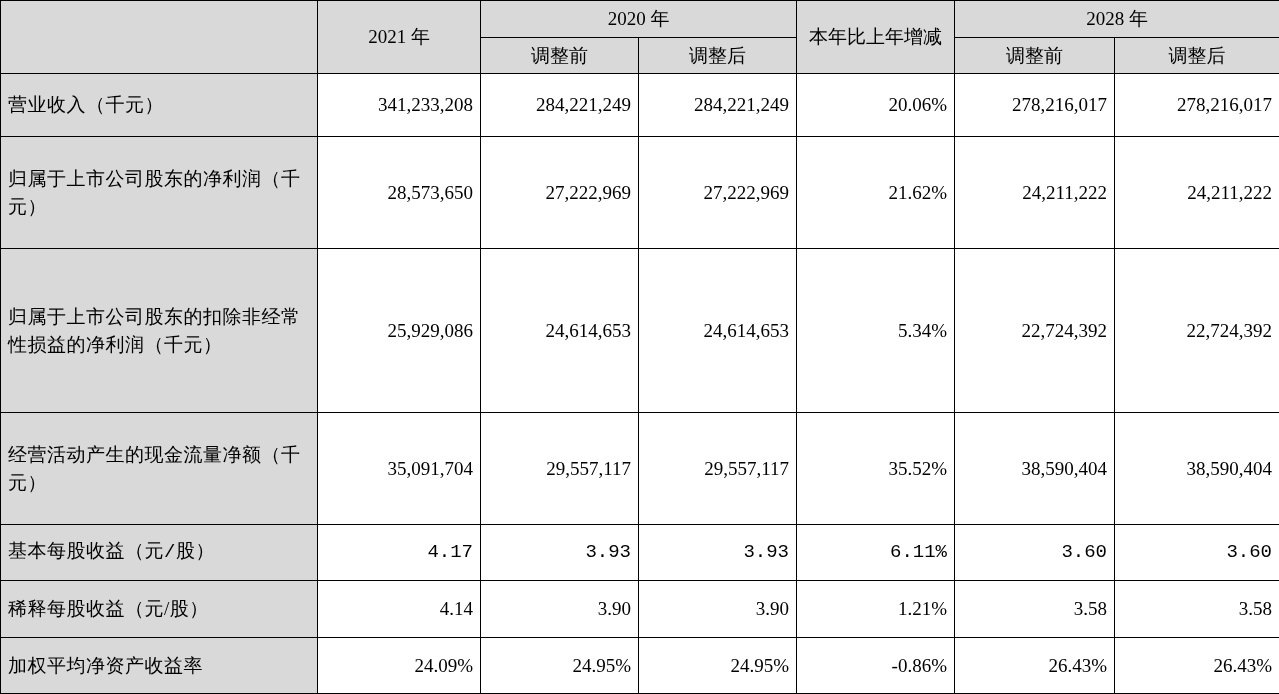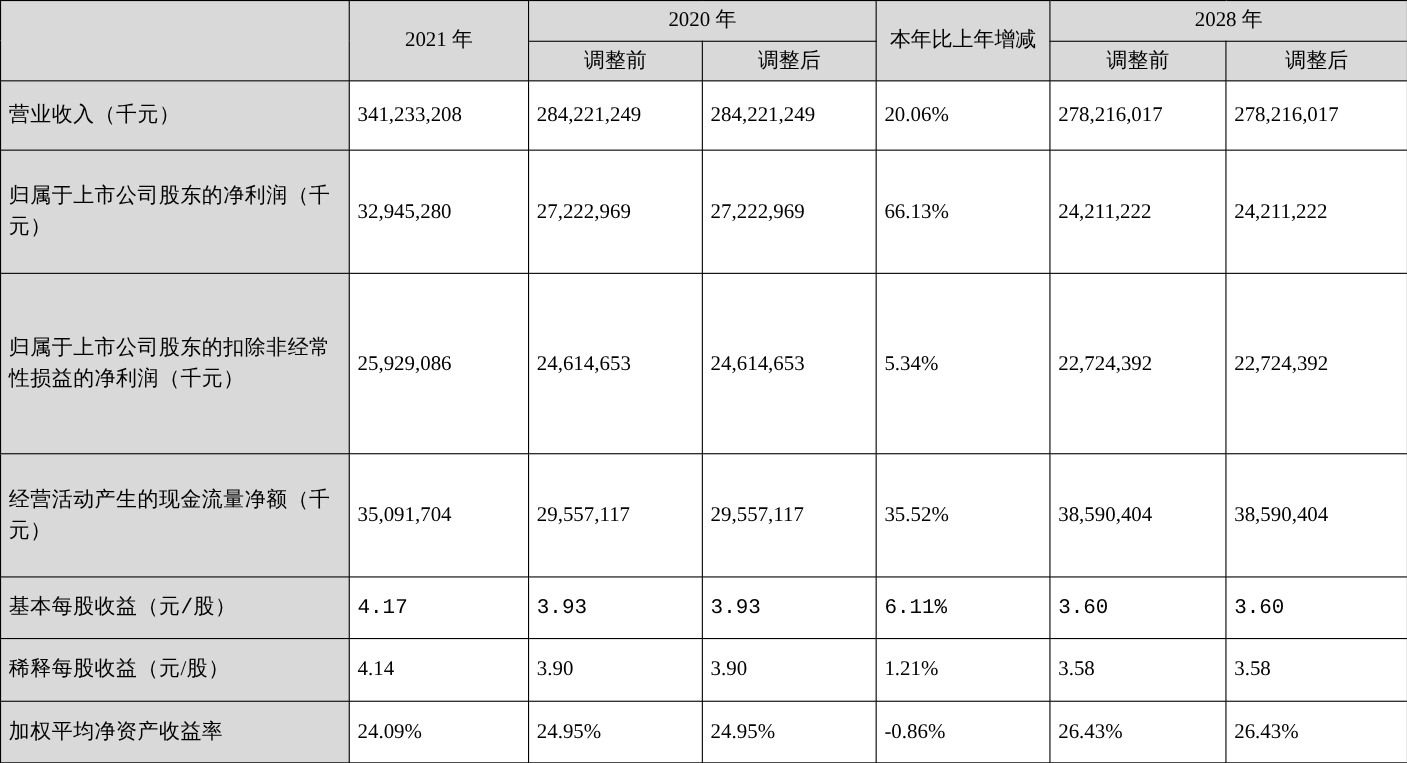--- a/index.html
+++ b/index.html
@@ -40,21 +40,21 @@
     vertical-align: middle;
   }
   
   td.rowlabel {
     background: #d9d9d9;
     text-align: left;
     vertical-align: middle;
     letter-spacing: 0.5px;
   }
   td.num {
-    text-align: left;
+    text-align: right;
     vertical-align: middle;
     background: #ffffff;
     font-family: "Liberation Serif", "DejaVu Serif", serif;
     padding-right: 9px;
   }
   col.c0 { width: 317px; }
   col.c1 { width: 163px; }
   col.c2 { width: 158px; }
   col.c3 { width: 158px; }
   col.c4 { width: 158px; }
@@ -104,24 +104,24 @@
         <td class="rowlabel">营业收入（千元）</td>
         <td class="num">341,233,208</td>
         <td class="num">284,221,249</td>
         <td class="num">284,221,249</td>
         <td class="num">20.06%</td>
         <td class="num">278,216,017</td>
         <td class="num">278,216,017</td>
       </tr>
       <tr class="r-np">
         <td class="rowlabel">归属于上市公司股东的净利润（千元）</td>
-        <td class="num">32,945,280</td>
+        <td class="num">28,573,650</td>
         <td class="num">27,222,969</td>
         <td class="num">27,222,969</td>
-        <td class="num">66.13%</td>
+        <td class="num">21.62%</td>
         <td class="num">24,211,222</td>
         <td class="num">24,211,222</td>
       </tr>
       <tr class="r-ded">
         <td class="rowlabel">归属于上市公司股东的扣除非经常性损益的净利润（千元）</td>
         <td class="num">25,929,086</td>
         <td class="num">24,614,653</td>
         <td class="num">24,614,653</td>
         <td class="num">5.34%</td>
         <td class="num">22,724,392</td>

